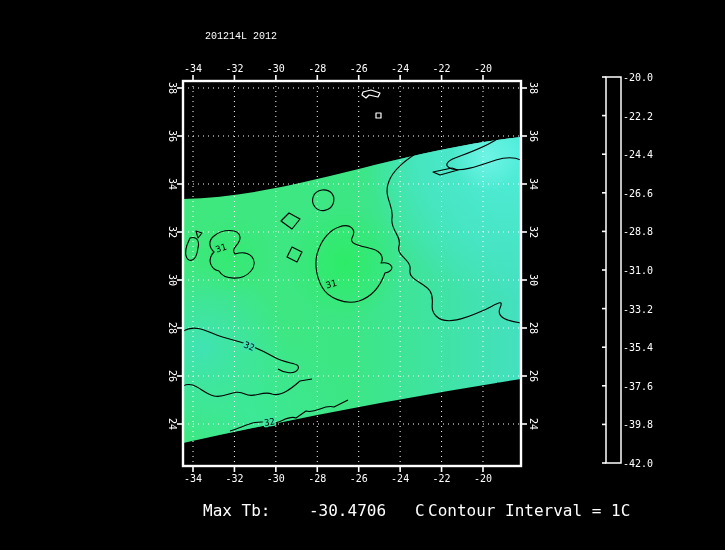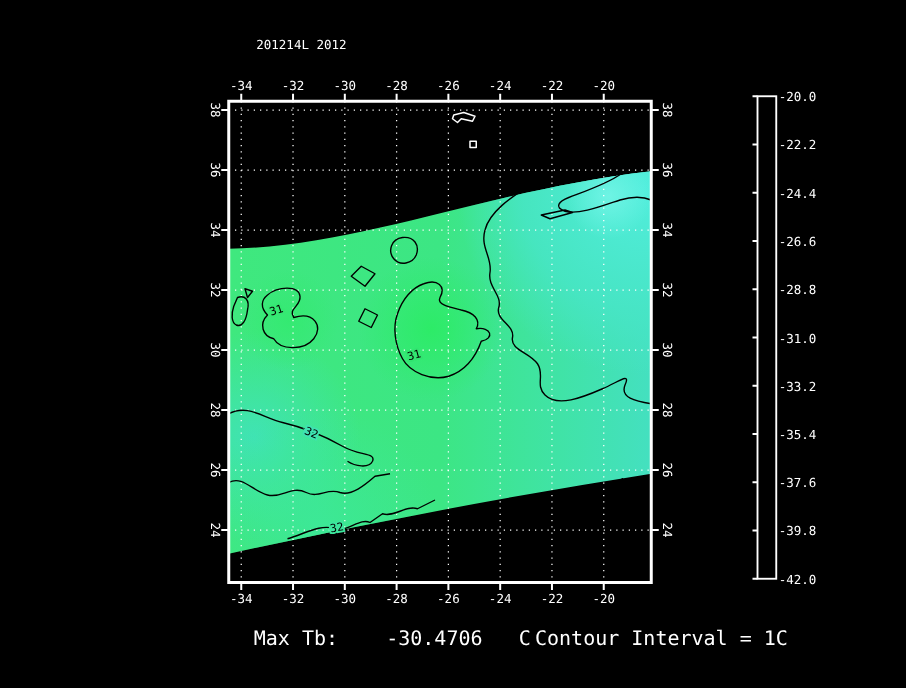--- a/index.html
+++ b/index.html
@@ -1,20 +1,20 @@
 <!DOCTYPE html>
 <html><head>
 <meta charset="utf-8">
 <style>
   html,body{margin:0;padding:0;background:#000;}
   #screen{position:relative;width:725px;height:550px;background:#000;overflow:hidden;
           font-family:"DejaVu Sans Mono",monospace;}
   #plot{position:absolute;left:0;top:0;}
   .title-block{position:absolute;left:205px;top:9px;color:#fff;font-size:10px;
-               line-height:11px;white-space:pre;}
+               line-height:11px;white-space:pre;font-family:Liberation Mono, monospace;}
   .footer-text{position:absolute;top:501px;color:#fff;font-size:16px;white-space:pre;}
   #footer-maxtb{left:203px;}
   #footer-ci{left:428px;}
   .grid{stroke:#fff;stroke-width:1;stroke-dasharray:1 4;}
   .frame{fill:none;stroke:#fff;stroke-width:2.4;}
   .tick{stroke:#fff;stroke-width:1.6;}
   .axlab{fill:#fff;font-family:"DejaVu Sans Mono",monospace;font-size:10px;text-anchor:middle;}
   .contour{fill:none;stroke:#000;stroke-width:1.1;stroke-linejoin:round;}
   .clabel{font-family:"DejaVu Sans Mono",monospace;font-size:9px;fill:#000;
           paint-order:stroke;stroke-width:3px;text-anchor:middle;}

